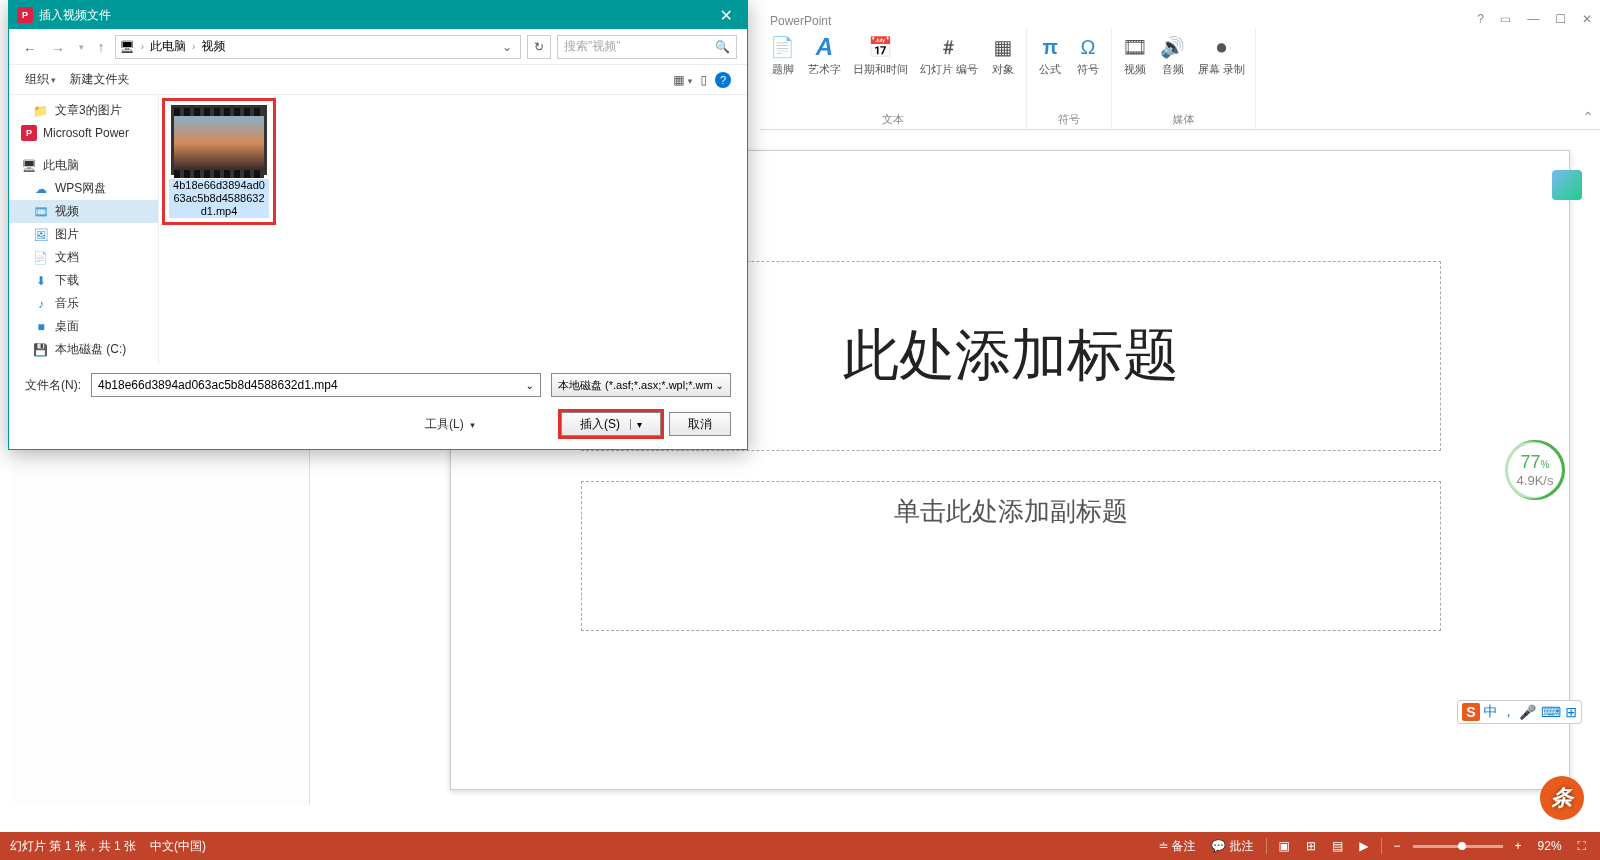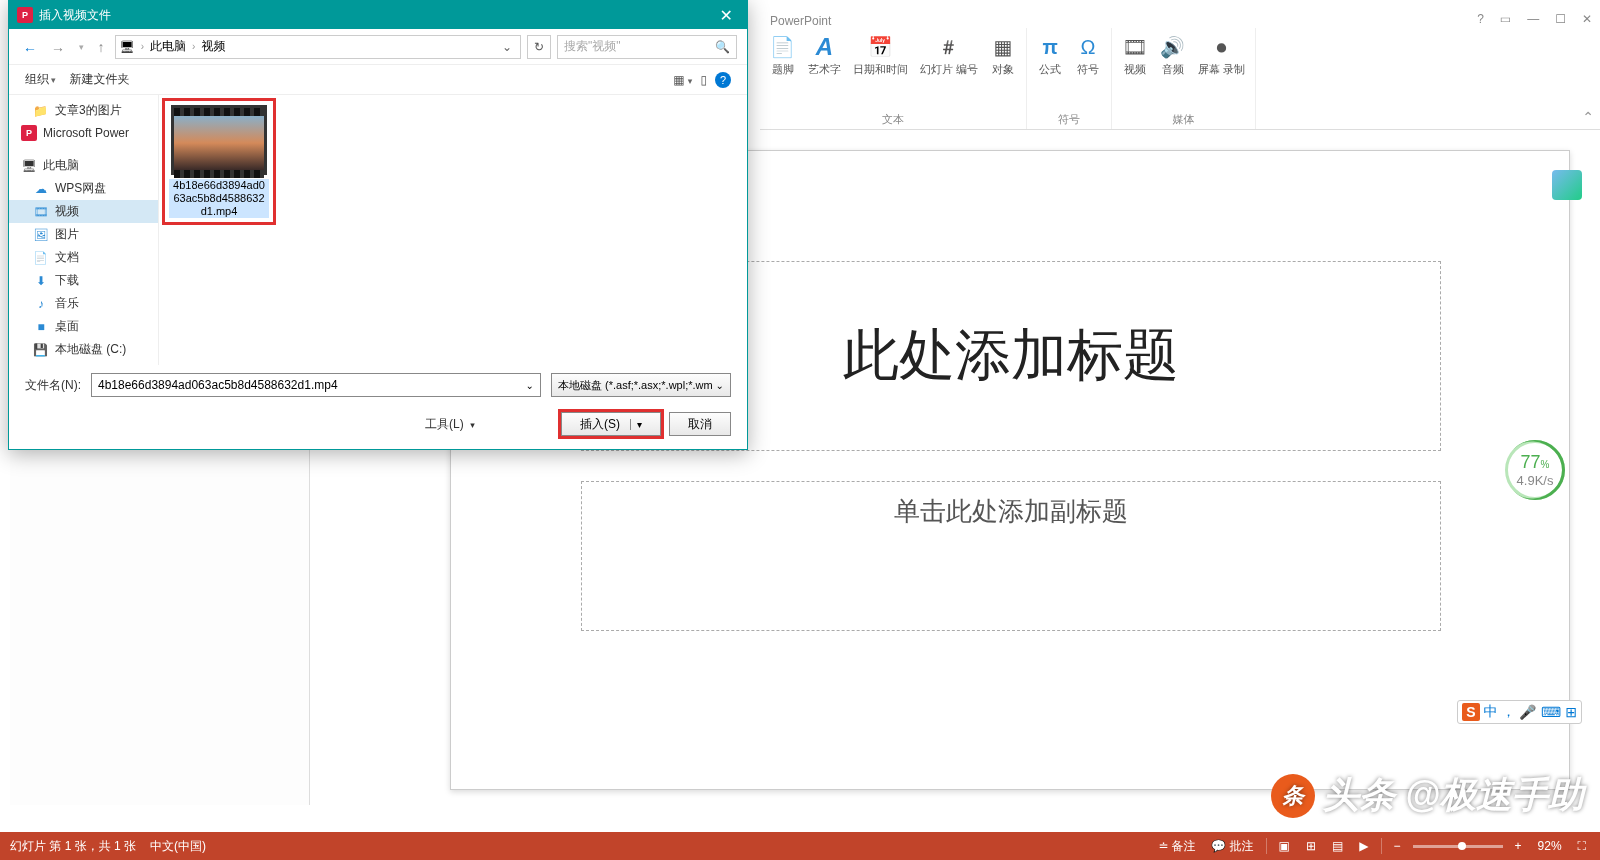--- a/index.html
+++ b/index.html
@@ -200,21 +200,20 @@
   <span class="s-logo">S</span>
   <span>中</span>
   <span>，</span>
   <span style="color:#0078d4">🎤</span>
   <span style="color:#0078d4">⌨</span>
   <span style="color:#0078d4">⊞</span>
 </div>
 
 <div class="watermark">
   <span class="avatar">条</span>
-  <span>头条 @极速手助</span>
 </div>
 
 <div class="statusbar">
   <div class="left">
     <span>幻灯片 第 1 张，共 1 张</span>
     <span>中文(中国)</span>
   </div>
   <div class="right">
     <span class="sbtn">≐ <span>备注</span></span>
     <span class="sbtn">💬 <span>批注</span></span>

